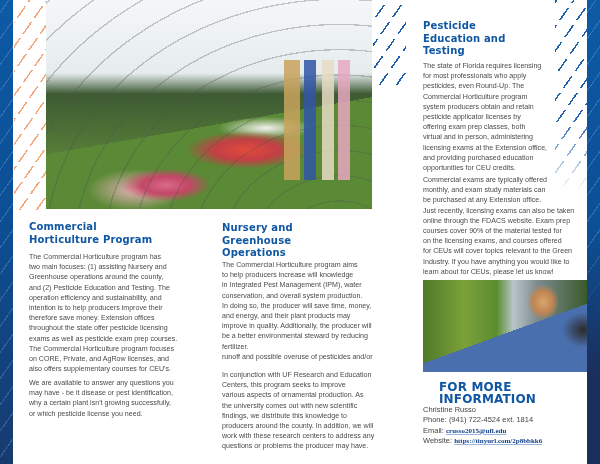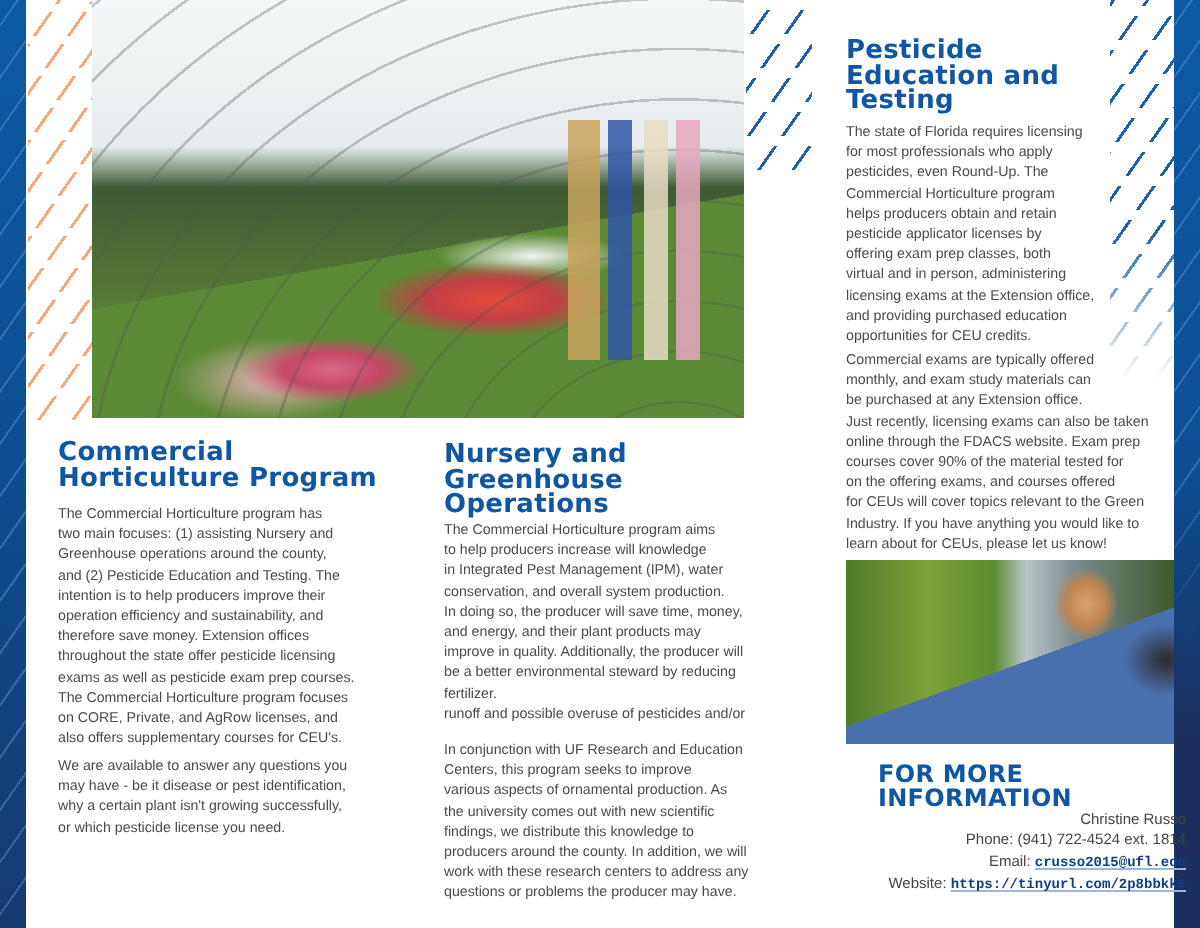--- a/index.html
+++ b/index.html
@@ -45,25 +45,25 @@
 
   .photo-people { position: absolute; left: 423px; top: 280px; width: 164px; height: 92px; overflow: hidden;
     background:
       radial-gradient(ellipse 16px 18px at 120px 22px, #d8a66f 0%, #c08552 60%, transparent 100%),
       radial-gradient(ellipse 30px 25px at 160px 50px, #2d2a2a 0%, transparent 70%),
       linear-gradient(160deg, transparent 0 55%, #4a6fae 55% 100%),
       radial-gradient(ellipse 25px 20px at 120px 68px, #e23a2f 0%, transparent 80%),
       linear-gradient(90deg, #4e7a28 0%, #7ca13a 25%, #5b8d2e 45%, #b8c4c8 55%, #7c8a8e 70%, #3a5a2a 100%); }
 
   .text { color: #4a4a4a; font-size: 7.1px; line-height: 10.2px; }
-  .heading { position: absolute; color: #0f56a3; font-family: "DejaVu Sans", sans-serif; font-weight: 900; font-size: 13px; line-height: 12.6px; letter-spacing: .15px; }
+  .heading { position: absolute; color: #0f56a3; font-family: "DejaVu Sans", sans-serif; font-weight: 900; font-size: 10px; line-height: 12.6px; letter-spacing: .15px; }
   .p { position: absolute; }
 
-  .contact-line { font-size: 7.5px; line-height: 10.4px; color: #444; text-align: right; }
-  .contact-link { color: #0f3f86; font-weight: bold; text-decoration: underline; text-decoration-color: #99b6dd; font-family: Liberation Mono, monospace; font-size: 7px; }
+  .contact-line { font-size: 7.5px; line-height: 10.4px; color: #444; }
+  .contact-link { color: #0f3f86; font-weight: bold; text-decoration: underline; text-decoration-color: #99b6dd; font-family: Liberation Serif, serif; font-size: 7px; }
 </style>
 </head>
 <body>
 
 <div class="page">
 
   <div class="left-stripe"></div>
   <div class="orange-dashes"></div>
   <div class="blue-dashes-top"></div>
   <div class="blue-dashes-right"></div>
@@ -77,22 +77,22 @@
 
   <div class="heading" style="left:29px; top:221px;">
     <div>Commercial</div>
     <div>Horticulture Program</div>
   </div>
   <div class="p text" style="left:29px; top:252px; width:180px;">
     <div>The Commercial Horticulture program has</div>
     <div>two main focuses: (1) assisting Nursery and</div>
     <div>Greenhouse operations around the county,</div>
     <div>and (2) Pesticide Education and Testing. The</div>
+    <div>operation efficiency and sustainability, and</div>
     <div>intention is to help producers improve their</div>
-    <div>operation efficiency and sustainability, and</div>
     <div>therefore save money. Extension offices</div>
     <div>throughout the state offer pesticide licensing</div>
     <div>exams as well as pesticide exam prep courses.</div>
     <div>The Commercial Horticulture program focuses</div>
     <div>on CORE, Private, and AgRow licenses, and</div>
     <div>also offers supplementary courses for CEU's.</div>
   </div>
   <div class="p text" style="left:29px; top:378px; width:180px;">
     <div>We are available to answer any questions you</div>
     <div>may have - be it disease or pest identification,</div>
@@ -131,36 +131,36 @@
   <div class="heading" style="left:423px; top:20px;">
     <div>Pesticide</div>
     <div>Education and</div>
     <div>Testing</div>
   </div>
   <div class="p text" style="left:423px; top:61px; width:164px;">
     <div>The state of Florida requires licensing</div>
     <div>for most professionals who apply</div>
     <div>pesticides, even Round-Up. The</div>
     <div>Commercial Horticulture program</div>
-    <div>helps producers obtain and retain</div>
+    <div>system producers obtain and retain</div>
     <div>pesticide applicator licenses by</div>
     <div>offering exam prep classes, both</div>
     <div>virtual and in person, administering</div>
     <div>licensing exams at the Extension office,</div>
     <div>and providing purchased education</div>
     <div>opportunities for CEU credits.</div>
   </div>
   <div class="p text" style="left:423px; top:175px; width:170px;">
     <div>Commercial exams are typically offered</div>
     <div>monthly, and exam study materials can</div>
     <div>be purchased at any Extension office.</div>
     <div>Just recently, licensing exams can also be taken</div>
     <div>online through the FDACS website. Exam prep</div>
     <div>courses cover 90% of the material tested for</div>
-    <div>on the offering exams, and courses offered</div>
+    <div>on the licensing exams, and courses offered</div>
     <div>for CEUs will cover topics relevant to the Green</div>
     <div>Industry. If you have anything you would like to</div>
     <div>learn about for CEUs, please let us know!</div>
   </div>
 
   <div class="photo-people" title="three-people-inspecting-croton-plants"></div>
 
   <div class="heading" style="left:439px; top:381px; font-size:12px; line-height:12px;">
     <div>FOR MORE</div>
     <div>INFORMATION</div>

